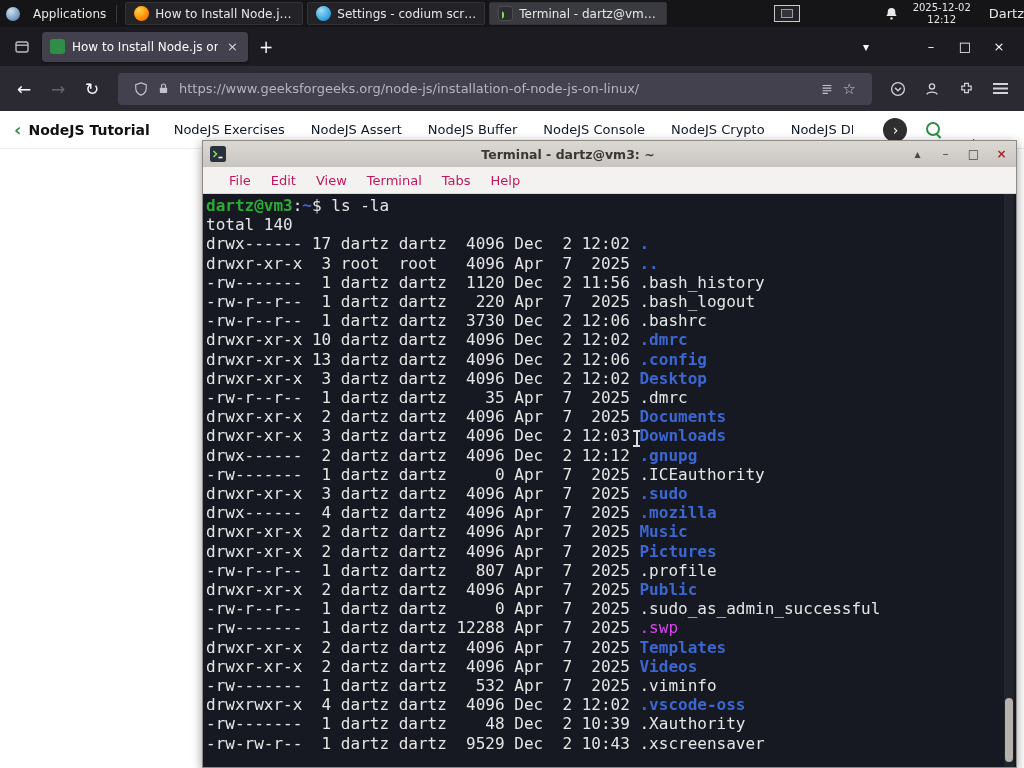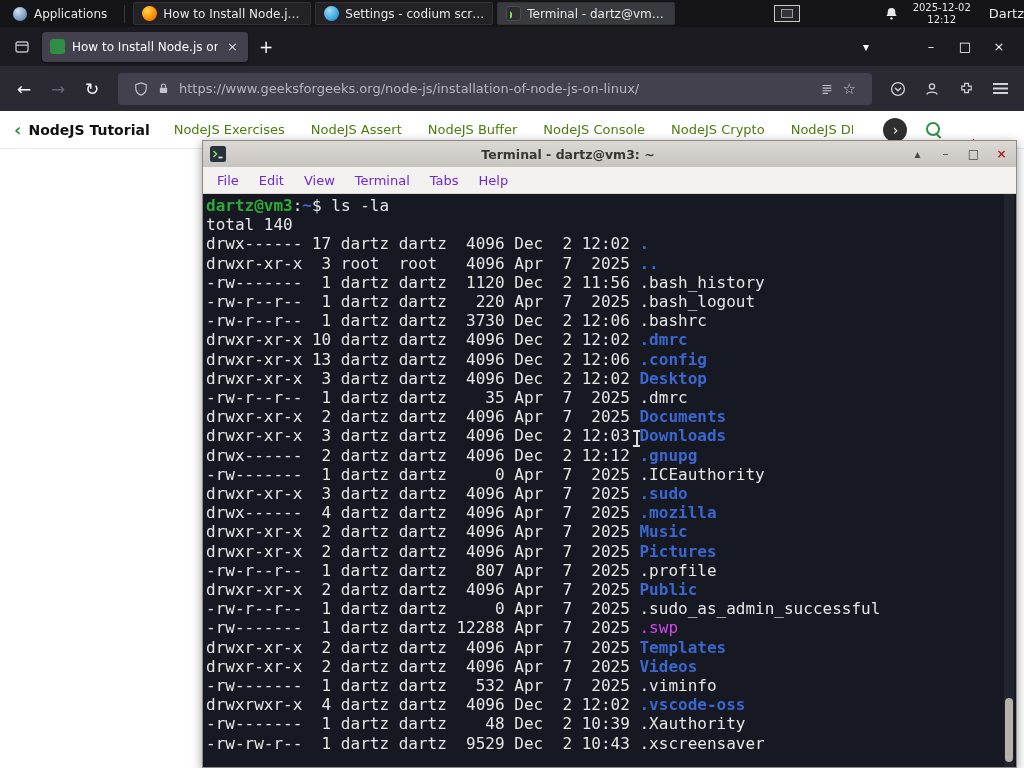--- a/index.html
+++ b/index.html
@@ -4,21 +4,21 @@
 <style>
   * { margin:0; padding:0; box-sizing:border-box; }
   html,body { width:1024px; height:768px; background:#000; }
   .screen { position:relative; width:1024px; height:768px; overflow:hidden;
             background:#fff; font-family:"DejaVu Sans", sans-serif;
             --gfg-green:#2f8d46; --term-green:#2cab37; --term-blue:#3c66d0; --term-bg:#161922; }
 
   
   .desktop-bar { position:absolute; left:0; top:0; right:0; height:27px; background:#151517;
                  display:flex; align-items:center; color:#e8e8e8; font-size:12px; z-index:40; }
-  .apps { display:flex; align-items:center; gap:7px; padding:0 13px; height:100%; cursor:default; }
+  .apps { display:flex; align-items:center; gap:13px; padding:0 6px; height:100%; cursor:default; }
   .apps-logo { width:14px; height:14px; border-radius:50%; background:radial-gradient(circle at 35% 30%, #cfe0f2, #6f93bd 70%, #4a6c93); }
   .vsep { width:1px; height:18px; background:#3a3a3e; margin:0 4px; }
   .tasks { display:flex; align-items:center; height:100%; gap:4px; padding-left:4px; }
   .task { display:flex; align-items:center; gap:6px; height:23px; padding:0 8px; max-width:178px;
           background:#232327; border:1px solid #323236; border-radius:2px; }
   .task.active { background:#3a3a41; }
   .task-label { white-space:nowrap; overflow:hidden; text-overflow:ellipsis; font-size:12px; color:#e8e8e8; }
   .task-icon { width:15px; height:15px; flex:0 0 auto; border-radius:50%; }
   .icon-firefox { background:radial-gradient(circle at 35% 30%, #ffd54a, #ff8a00 60%, #e65c00); }
   .icon-codium { background:radial-gradient(circle at 35% 30%, #9fdcf5, #35a4e0 65%, #1b7ab3); }
@@ -66,21 +66,21 @@
   .hamburger::before { content:""; position:absolute; left:0; top:0; width:15px; height:1.8px;
                        background:#d2d2da; box-shadow:0 4.5px 0 #d2d2da, 0 9px 0 #d2d2da; }
 
   
   .page { position:absolute; left:0; right:0; top:84px; bottom:0; background:#fff; }
   .gfg { height:38px; display:flex; align-items:center; padding:0 14px; gap:24px;
          border-bottom:1px solid #ececec; font-size:13px; color:#1f2937; background:#fff; }
   .gfg-primary { display:flex; align-items:center; gap:7px; font-weight:bold; font-size:14px; color:#111; flex:0 0 auto; }
   .gfg-chevron { color:var(--gfg-green); font-size:18px; font-weight:bold; line-height:1; }
   .gfg-links { display:flex; gap:26px; flex:1 1 auto; min-width:0; overflow:hidden; }
-  .gfg-link { white-space:nowrap; color:#4d7c0f; }
+  .gfg-link { white-space:nowrap; color:#0f172a; }
   .gfg-right { display:flex; align-items:center; gap:18px; flex:0 0 auto; margin-left:6px; }
   .circle-chev { width:24px; height:24px; border-radius:50%; background:#2f2f2f; color:#fff;
                  display:flex; align-items:center; justify-content:center; font-size:14px; }
   .magnifier { width:18px; height:18px; position:relative; }
   .magnifier::before { content:""; position:absolute; left:1px; top:1px; width:10px; height:10px;
                        border:2.4px solid var(--gfg-green); border-radius:50%; }
   .magnifier::after { content:""; position:absolute; left:12px; top:12px; width:6px; height:2.4px;
                       background:var(--gfg-green); transform:rotate(45deg); transform-origin:0 0; }
   .signin { font-size:13px; color:#c2410c; padding:4px 2px;margin-top:30px; }
 
@@ -90,21 +90,21 @@
               box-shadow:0 3px 10px rgba(0,0,0,.4); background:var(--term-bg); }
   .ttitle { height:26px; background:linear-gradient(#dcd9d5,#c8c4bf); display:flex; align-items:center;
             padding:0 7px; flex:0 0 auto; }
   .ttitle-icon { display:flex; width:16px; }
   .ttitle-text { flex:1; text-align:center; font-size:12.5px; font-weight:bold; color:#3a3732;
                  white-space:nowrap; overflow:hidden; }
   .tctl { display:flex; gap:13px; align-items:center; }
   .tctl span { width:15px; text-align:center; font-size:12px; color:#4c4842; }
   .tctl .tclose { color:#a02222; font-weight:bold; }
   .tmenu { height:27px; background:#f4f2f0; border-bottom:1px solid #d9d5d1; display:flex;
-           align-items:center; padding:0 4px; font-size:13px; color:#6d28d9; flex:0 0 auto; }
+           align-items:center; padding:0 16px; font-size:13px; color:#be185d; flex:0 0 auto; }
   .tmenu-item { padding:3px 10px; }
   .tbody { flex:1; position:relative; overflow:hidden; background:var(--term-bg);
            padding:2px 0 0 3px; font-family:"DejaVu Sans Mono", monospace;
            font-size:16px; line-height:19.2px; }
   .tline { white-space:pre; }
   .c-p { color:#e6e6e6; }
   .c-g { color:var(--term-green); font-weight:bold; }
   .c-b { color:var(--term-blue); font-weight:bold; }
   .c-d { color:#d946ef;text-align:center; }
   .tscroll-track { position:absolute; right:2px; top:0; bottom:0; width:10px; background:rgba(255,255,255,0.05); }

